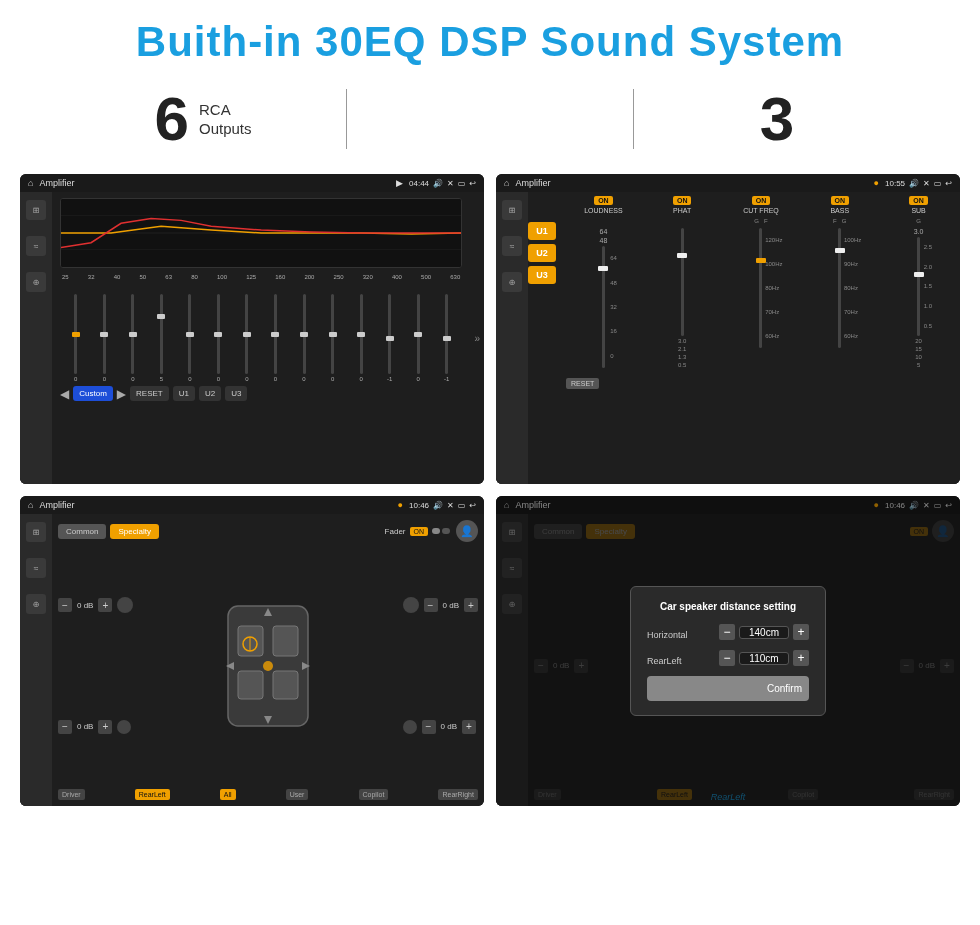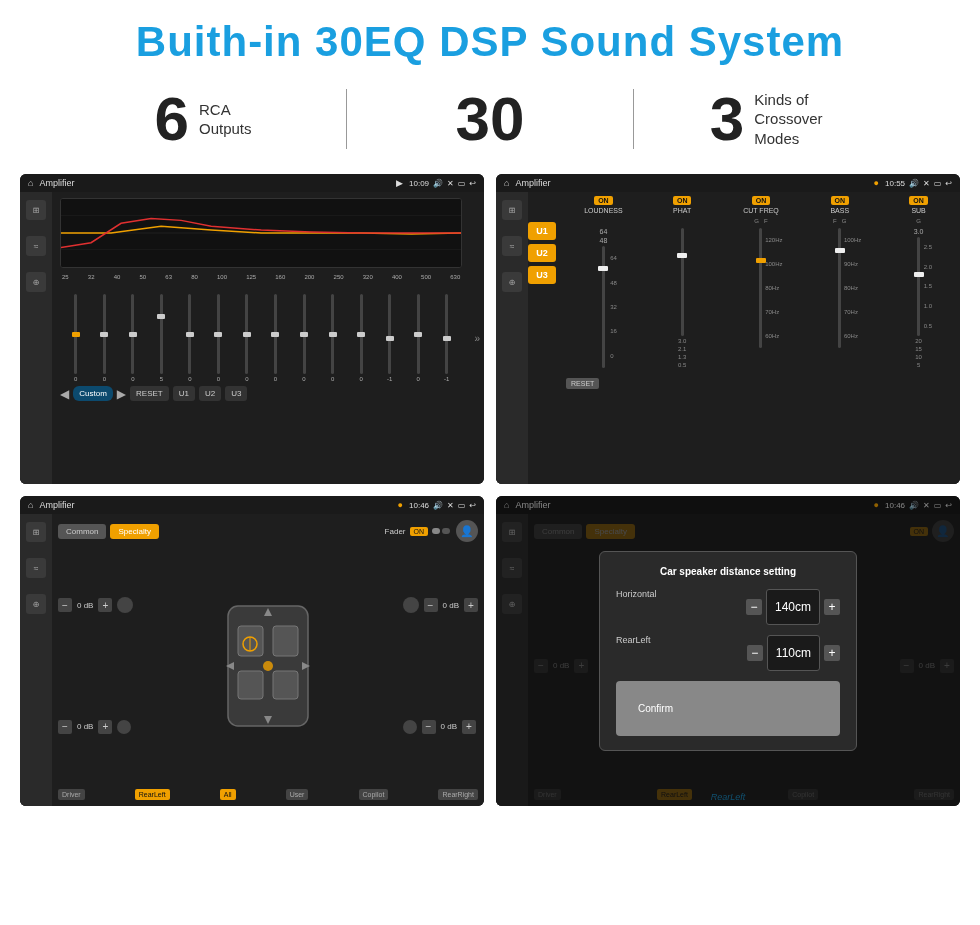--- a/index.html
+++ b/index.html
@@ -205,23 +205,22 @@
       background: #333;
       color: #ccc;
       border: none;
       border-radius: 3px;
       padding: 3px 6px;
       font-size: 8px;
       cursor: pointer;
     }
 
     .eq-btn.active {
-      background: #0c4a6e;
+      background: #1d4ed8;
       color: #fff;
-      border-radius: 6px;
     }
 
     .nav-arrow {
       font-size: 12px;
       color: #aaa;
     }
 
     
     .amp-main {
       flex: 1;
@@ -373,34 +372,34 @@
       align-items: center;
       justify-content: center;
       z-index: 10;
     }
 
     .dialog-box {
       background: #2a2a2a;
       border: 1px solid #555;
       border-radius: 6px;
       padding: 14px 16px;
-      width: 258px;
+      width: 196px;
     }
 
     .dialog-title {
       font-size: 10px;
       color: #fff;
       text-align: center;
       margin-bottom: 12px;
       font-weight: bold;
     }
 
     .dialog-row {
       display: flex;
-      align-items: flex-start;
+      align-items: flex-end;
       justify-content: space-between;
       margin-bottom: 10px;
     }
 
     .dialog-row-label {
       font-size: 9px;
       color: #ccc;
       width: 60px;
     }
 
@@ -422,37 +421,37 @@
       display: flex;
       align-items: center;
       justify-content: center;
     }
 
     .dialog-value {
       background: #1a1a1a;
       color: #fff;
       border: 1px solid #555;
       border-radius: 3px;
-      padding: 10px 8px;
-      font-size: 12px;
+      padding: 0 8px;
+      font-size: 10px;
       min-width: 50px;
       text-align: center;
     }
 
     .dialog-confirm-btn {
       display: block;
       width: 100%;
       background: #888;
       color: #fff;
       border: none;
       border-radius: 4px;
-      padding: 22px;
+      padding: 7px;
       font-size: 10px;
       cursor: pointer;
-      text-align: left;
+      text-align: right;
       margin-top: 8px;
     }
 
     .reset-btn {
       background: #555;
       color: #ccc;
       border: none;
       border-radius: 2px;
       padding: 2px 5px;
       font-size: 7px;
@@ -466,38 +465,36 @@
   <h1>Buith-in 30EQ DSP Sound System</h1>
 </div>
 
 <div class="stats-row">
   <div class="stat-item">
     <span class="stat-number">6</span>
     <span class="stat-label">RCA<br>Outputs</span>
   </div>
   <div class="stat-divider"></div>
   <div class="stat-item">
-    <span class="stat-number">30</span>
   </div>
   <div class="stat-divider"></div>
   <div class="stat-item">
     <span class="stat-number">3</span>
-    <span class="stat-label">Kinds of<br>Crossover Modes</span>
   </div>
 </div>
 
 <div class="screenshots-grid">
 
   <div class="screen-container">
     <div class="status-bar">
       <span>⌂</span>
       <span class="title">Amplifier</span>
       <span>▶</span>
       <div class="status-icons">
-        <span>10:09</span>
+        <span>04:44</span>
         <span>🔊</span>
         <span>✕</span>
         <span>▭</span>
         <span>↩</span>
       </div>
     </div>
     <div class="screen-content">
       <div class="left-sidebar">
         <div class="sidebar-icon">⊞</div>
         <div class="sidebar-icon">≈</div>

